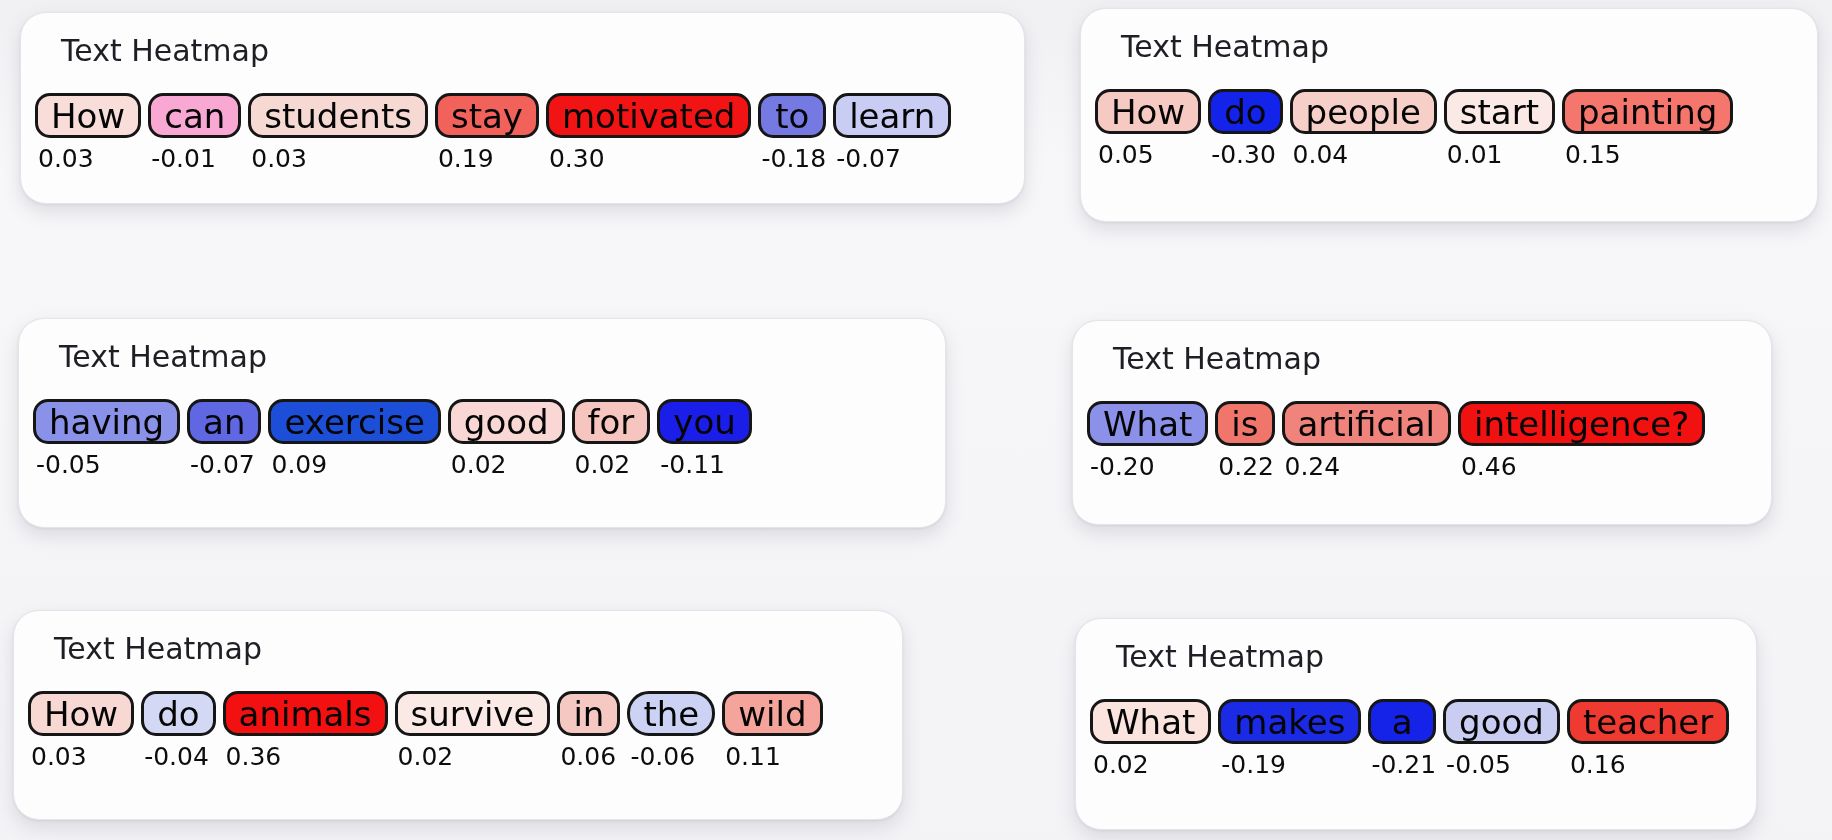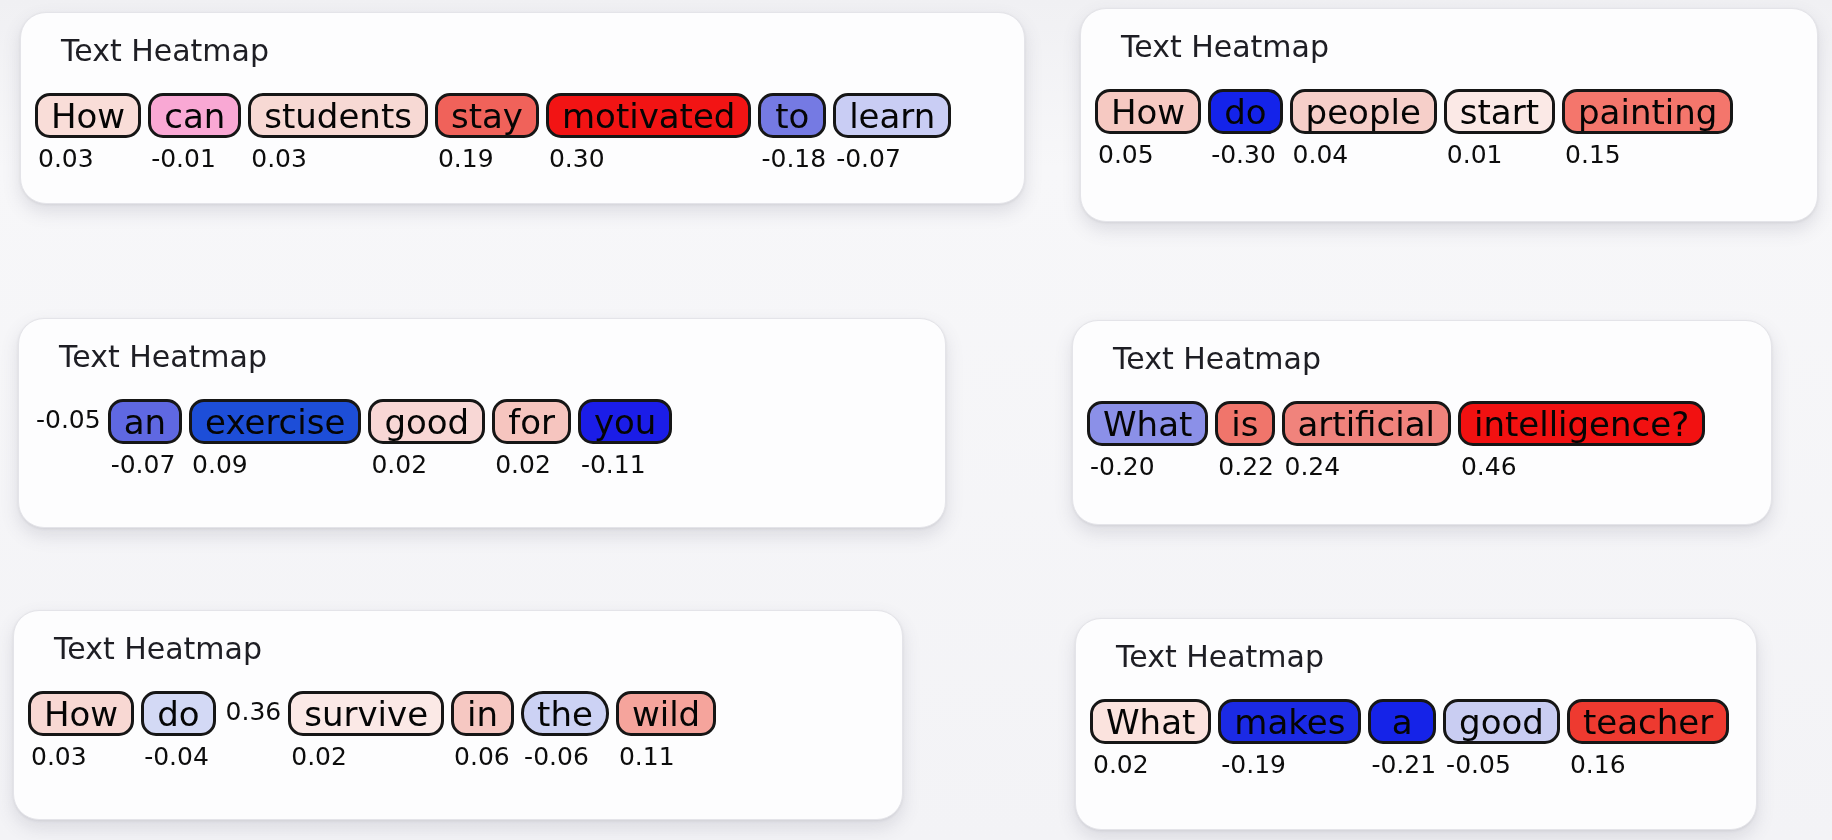--- a/index.html
+++ b/index.html
@@ -118,20 +118,21 @@
           <div class="tok-box" style="background: rgb(244, 118, 108);">painting</div>
           <div class="tok-val">0.15</div>
         </div>
       </div>
   </div>
 
   <div class="card" style="left:18px;top:318px;width:928px;height:210px;">
     <div class="card-title">Text Heatmap</div>
     <div class="tok-row">
         <div class="tok">
+          <div class="tok-box" style="background: rgb(137, 145, 233);">having</div>
           <div class="tok-val">-0.05</div>
         </div>
         <div class="tok">
           <div class="tok-box" style="background: rgb(95, 104, 226);">an</div>
           <div class="tok-val">-0.07</div>
         </div>
         <div class="tok">
           <div class="tok-box" style="background: #1d4ed8;">exercise</div>
           <div class="tok-val">0.09</div>
         </div>
@@ -177,20 +178,21 @@
     <div class="tok-row">
         <div class="tok">
           <div class="tok-box" style="background: rgb(248, 216, 211);">How</div>
           <div class="tok-val">0.03</div>
         </div>
         <div class="tok">
           <div class="tok-box" style="background: rgb(211, 217, 245);">do</div>
           <div class="tok-val">-0.04</div>
         </div>
         <div class="tok">
+          <div class="tok-box" style="background: rgb(242, 16, 16);">animals</div>
           <div class="tok-val">0.36</div>
         </div>
         <div class="tok">
           <div class="tok-box" style="background: rgb(251, 233, 230);">survive</div>
           <div class="tok-val">0.02</div>
         </div>
         <div class="tok">
           <div class="tok-box" style="background: rgb(246, 200, 194);">in</div>
           <div class="tok-val">0.06</div>
         </div>

